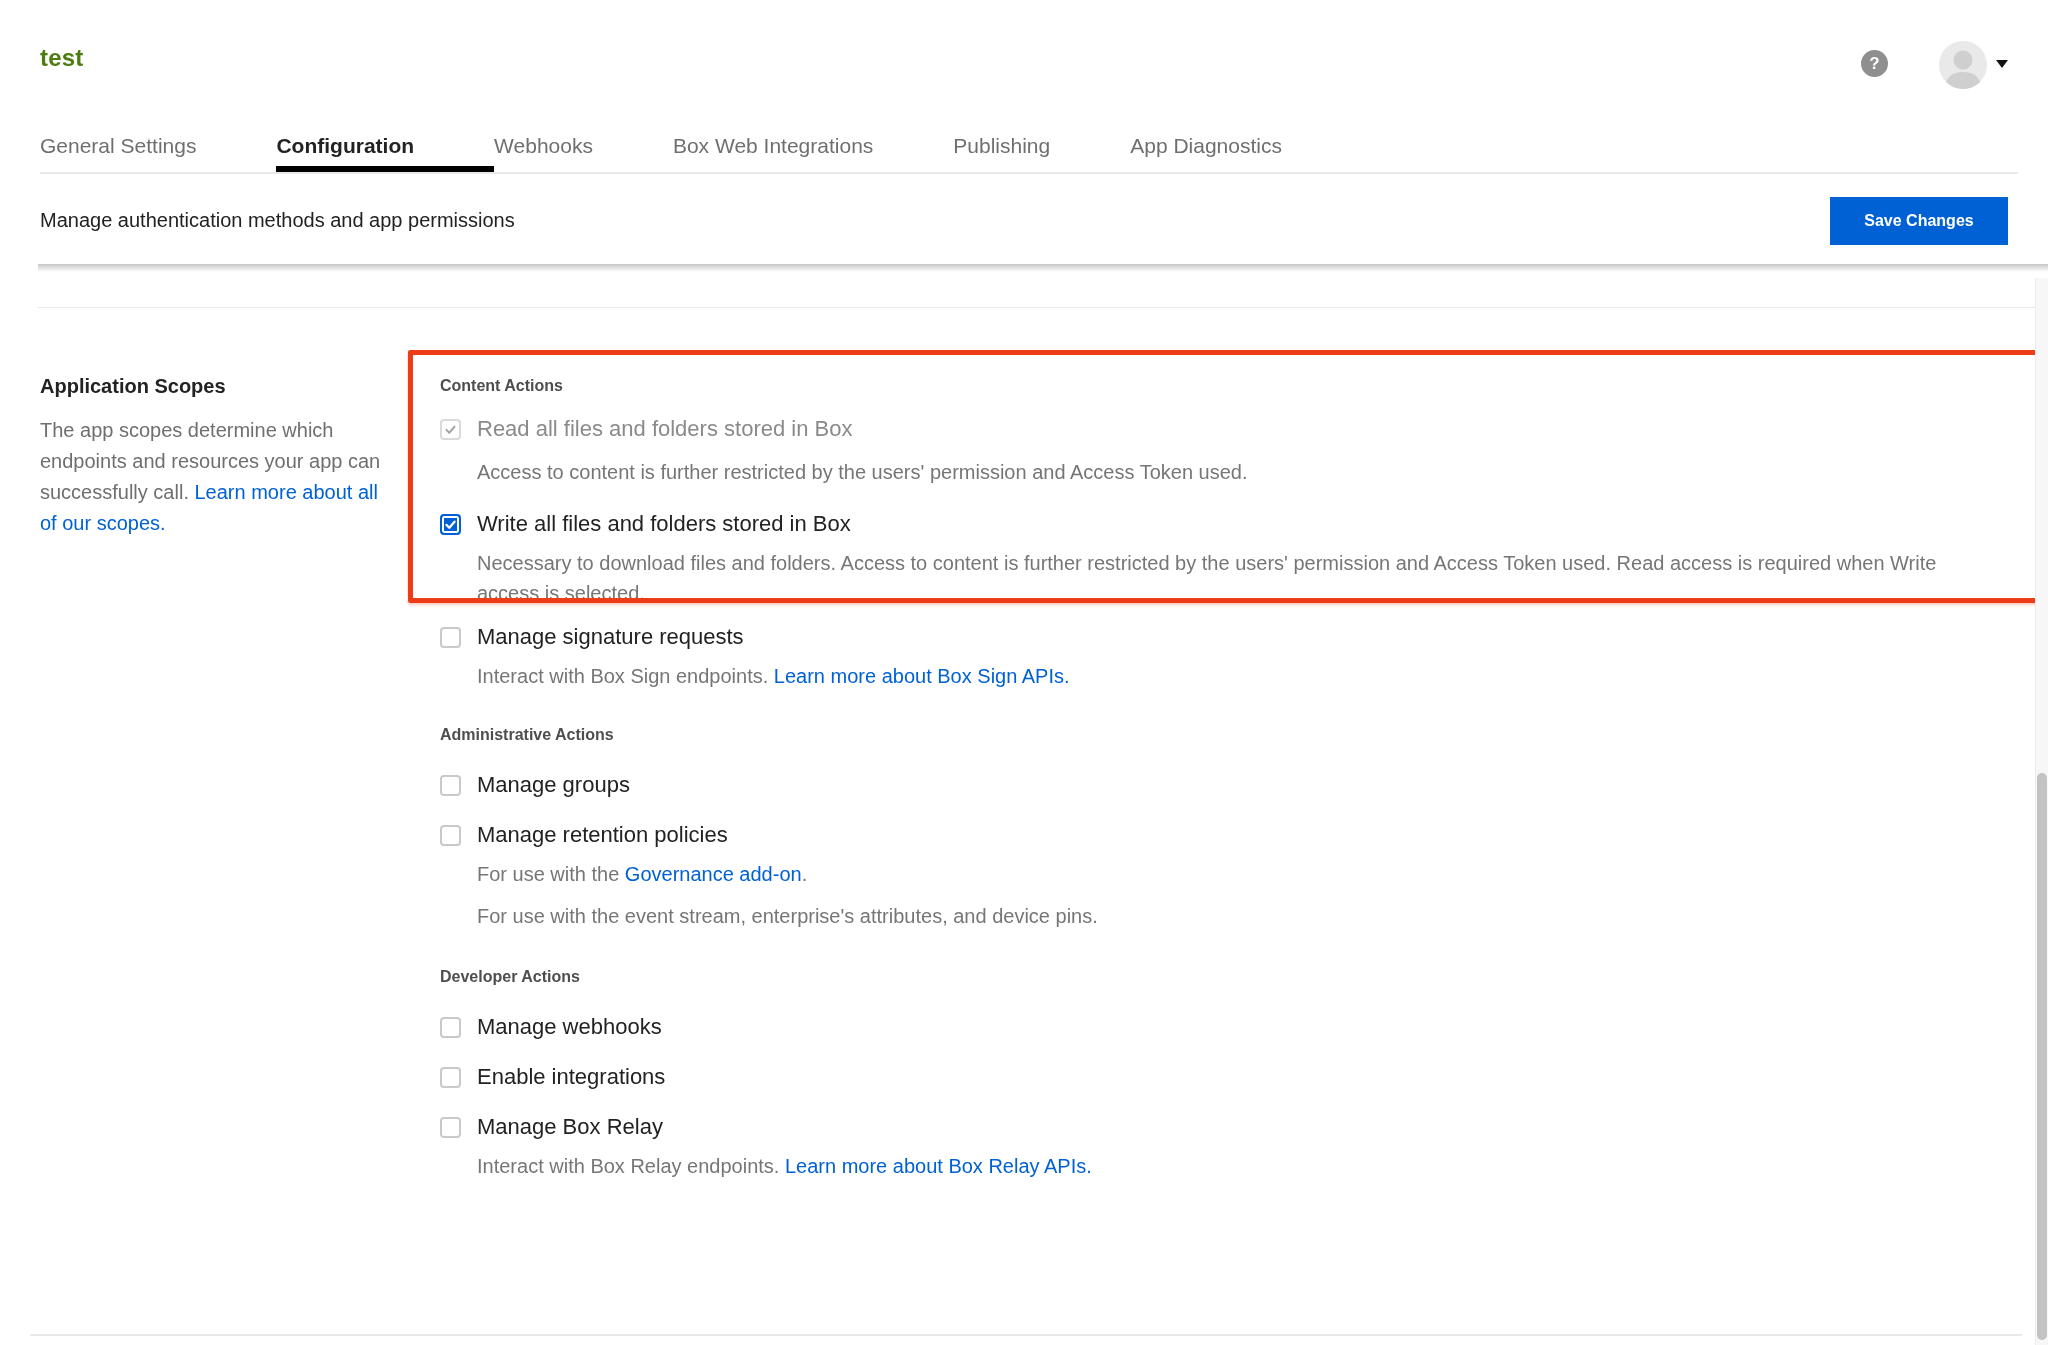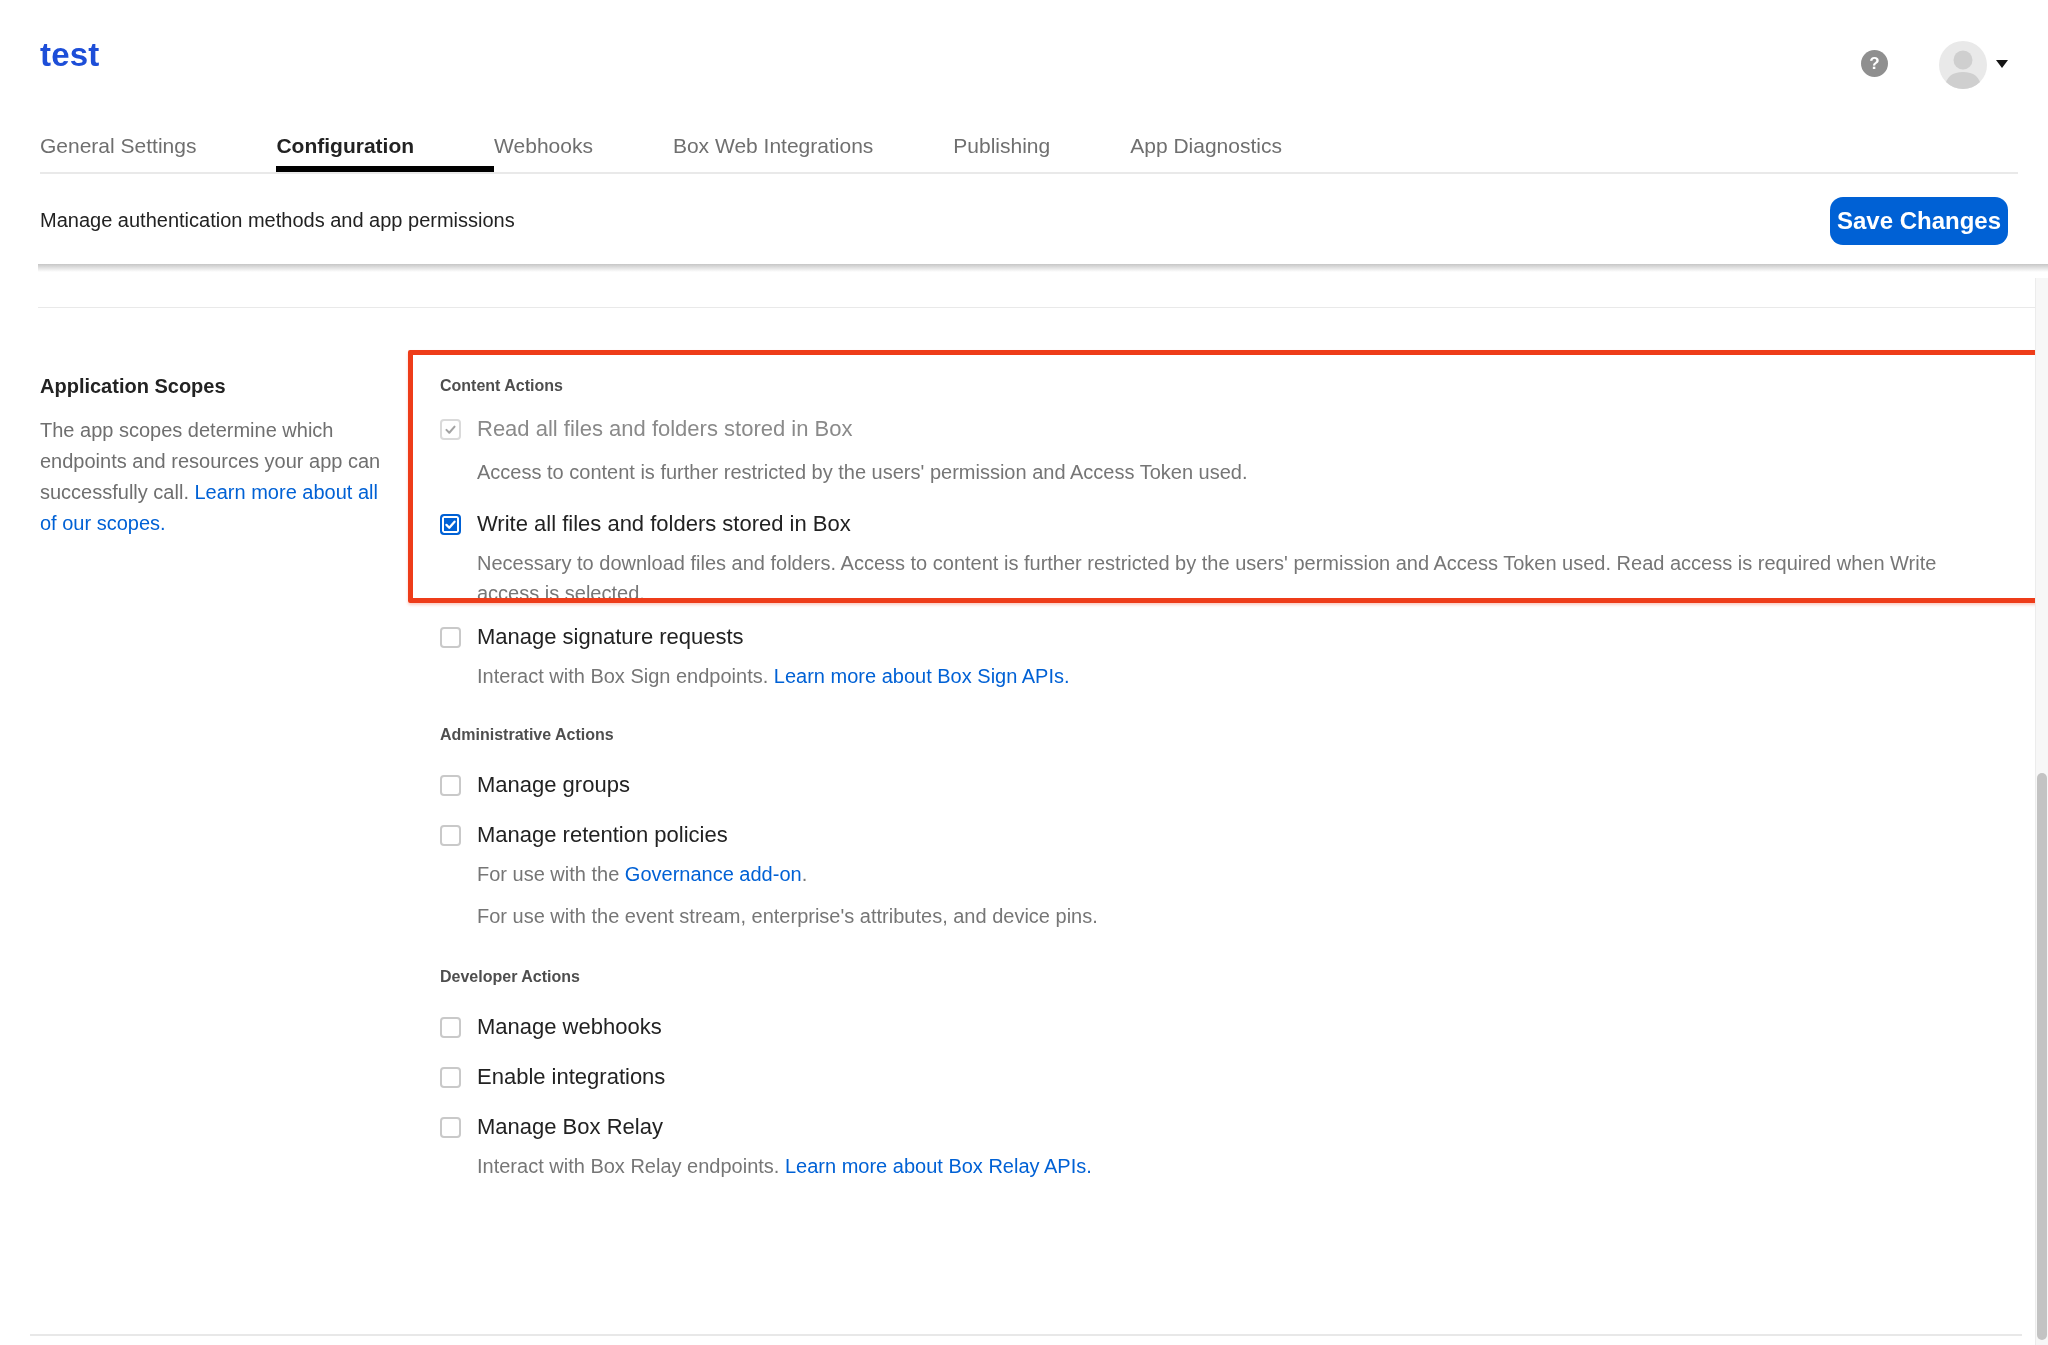--- a/index.html
+++ b/index.html
@@ -3,40 +3,40 @@
 <meta charset="utf-8">
 <style>
   * { box-sizing: border-box; }
   html,body { margin:0; padding:0; background:#fff; }
   .page {
     position:relative; width:2048px; height:1345px; overflow:hidden;
     font-family:"Liberation Sans", sans-serif; background:#ffffff; color:#222;
   }
 
   
-  .page-title { position:absolute; left:40px; top:36px; font-size:33px; font-weight:700; color:#1d4ed8; letter-spacing:0.2px; }
+  .page-title { position:absolute; left:40px; top:44px; font-size:24px; font-weight:700; color:#4d7c0f; letter-spacing:0.2px; }
   .help-btn { position:absolute; left:1861px; top:50px; width:27px; height:27px; border-radius:50%;
     background:#8f8f8f; color:#fff; font-size:17px; font-weight:700;
     display:flex; align-items:center; justify-content:center; cursor:pointer; }
   .avatar { position:absolute; left:1939px; top:41px; width:48px; height:48px; border-radius:50%;
     background:#e9e9e9; overflow:hidden; cursor:pointer; }
   .caret { position:absolute; left:1996px; top:60px; width:0; height:0;
     border-left:6px solid transparent; border-right:6px solid transparent; border-top:8px solid #141414; cursor:pointer; }
 
   
   .tabs { position:absolute; left:40px; top:125px; width:1978px; height:49px;
     border-bottom:2px solid #e9e9e9; display:flex; }
   .tab { font-size:21px; color:#6f6f6f; padding:9px 80px 16px 0; height:100%; cursor:pointer; white-space:nowrap; }
   .tab.active { color:#222; font-weight:700; border-bottom:6px solid #000000; }
 
   
   .subheader-text { position:absolute; left:40px; top:209px; font-size:20px; color:#222; }
   .save-btn { position:absolute; left:1830px; top:197px; width:178px; height:48px;
-    background:#0061d5; color:#fff; font-weight:700; font-size:24px;
-    border:none; border-radius:13px; cursor:pointer; font-family:"Liberation Sans", sans-serif;
+    background:#0061d5; color:#fff; font-weight:700; font-size:16px;
+    border:none; border-radius:0; cursor:pointer; font-family:"Liberation Sans", sans-serif;
     display:flex; align-items:center; justify-content:center; }
 
   .shadow-band { position:absolute; left:38px; top:264px; width:2010px; height:8px;
     background:linear-gradient(180deg,#c6c6c6 0%, rgba(246,246,246,0) 100%); }
   .divider-2 { position:absolute; left:38px; top:307px; width:2010px; height:1px; background:#e9e9e9; }
   .bottom-divider { position:absolute; left:30px; top:1334px; width:1992px; height:2px; background:#e8e8e8; }
 
   
   .sidebar { position:absolute; left:40px; top:374px; width:352px; }
   .sidebar-heading { margin:0; font-size:20px; color:#222; font-weight:700; line-height:24px; }

